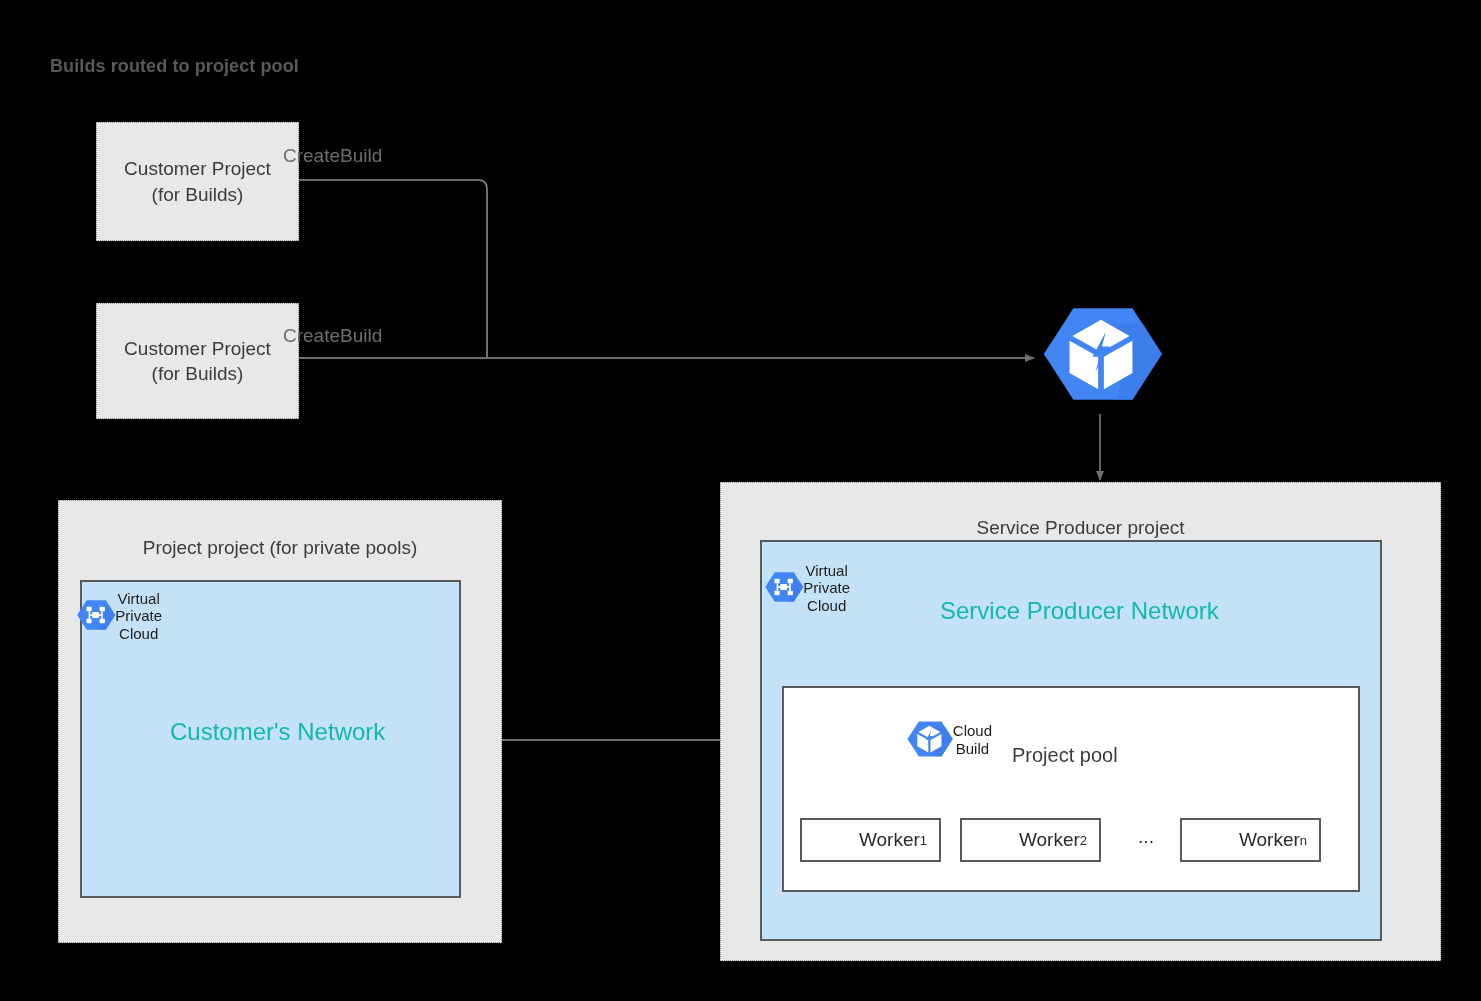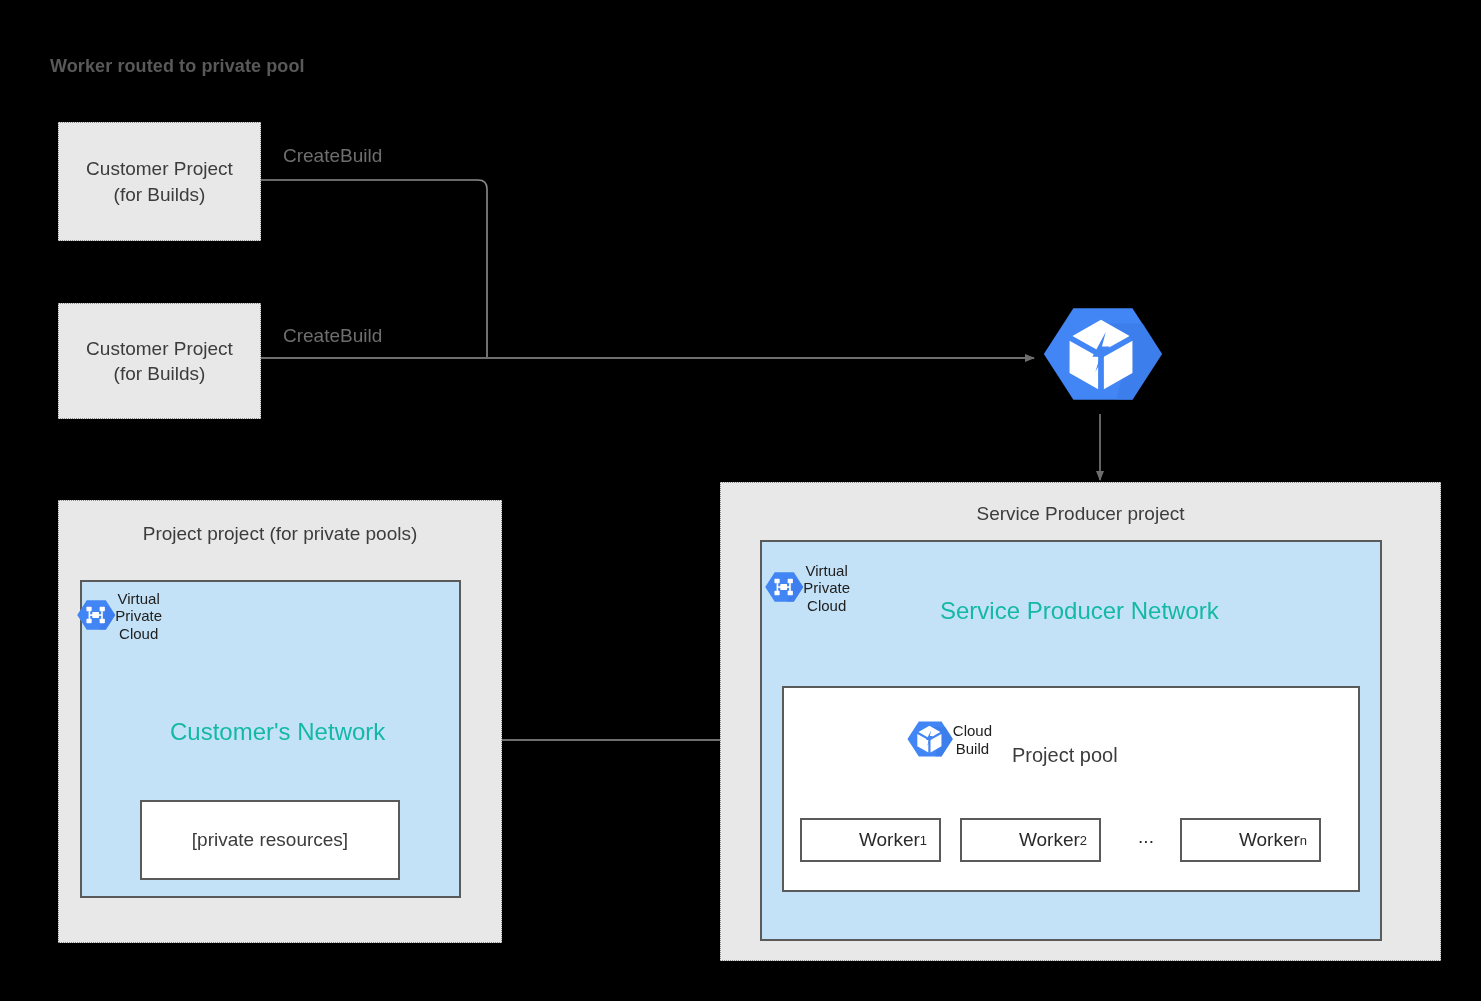--- a/index.html
+++ b/index.html
@@ -41,20 +41,21 @@
     background: #e8e8e8;
     border: 1.5px dotted #8c8c8c;
     box-sizing: border-box;
     color: #3c3c3c;
     display: flex;
     align-items: center;
     justify-content: center;
     text-align: center;
     line-height: 1.32;
     font-size: 19px;
+    margin-left: 38px;
   }
   .proj-box .lbl { pointer-events: none; }
 
   #customer-build-1 { left: 58px;  top: 122px; width: 203px; height: 119px; }
   #customer-build-2 { left: 58px;  top: 303px; width: 203px; height: 116px; }
 
   
   .edge-label {
     position: absolute;
     font-size: 19px;
@@ -85,20 +86,21 @@
   #service-producer-project      { left: 720px; top: 482px; width: 721px; height: 479px; }
 
   .outer-project > .section-title {
     position: absolute;
     left: 0;
     width: 100%;
     text-align: center;
     font-size: 19px;
     color: #3c3c3c;
     white-space: nowrap;
+    margin-top: 14px;
   }
   #customer-private-pool-project > .section-title { top: 22px; }
   #service-producer-project > .section-title { top: 20px; }
 
   
   .network-panel {
     position: absolute;
     background: #c4e2f7;
     border: 2px solid #5a5a5a;
     box-sizing: border-box;
@@ -196,21 +198,21 @@
     color: #2a2a2a;
     width: 36px;
     text-align: center;
   }
 </style>
 </head>
 <body>
 
 <div class="stage">
 
-  <div class="diagram-title">Worker routed to private pool</div>
+  <div class="diagram-title">Builds routed to project pool</div>
 
   <svg class="wires" viewBox="0 0 1481 1001">
     <defs>
       <marker id="arrowGrey" markerWidth="10" markerHeight="8" refX="9" refY="4" orient="auto" markerUnits="userSpaceOnUse">
         <path d="M0,0 L10,4 L0,8 z" fill="#6e6e6e"></path>
       </marker>
       <marker id="arrowGreyStart" markerWidth="10" markerHeight="8" refX="1" refY="4" orient="auto" markerUnits="userSpaceOnUse">
         <path d="M10,0 L0,4 L10,8 z" fill="#6e6e6e"></path>
       </marker>
     </defs>
@@ -275,21 +277,20 @@
         <rect x="22" y="30.8" width="20" height="2.6"></rect>
       </g>
     </svg>
     <div class="caption">Virtual
 Private
 Cloud</div>
   </div>
 
   <div class="network-name" id="customers-network-label">Customer's Network</div>
 
-  <div class="white-box" id="private-resources-box">[private resources]</div>
 
   <div class="outer-project" id="service-producer-project">
     <div class="section-title">Service Producer project</div>
   </div>
 
   <div class="network-panel" id="service-producer-network-panel"></div>
 
   <div class="icon-stack" id="vpc-stack-producer">
     <svg class="hexicon" width="58" height="58" viewBox="0 0 64 64" aria-hidden="true">
       <path d="M48.5 8 H17.5 L2 32 l15.5 24 h31 L64 32 Z" fill="#4285f4"></path>

